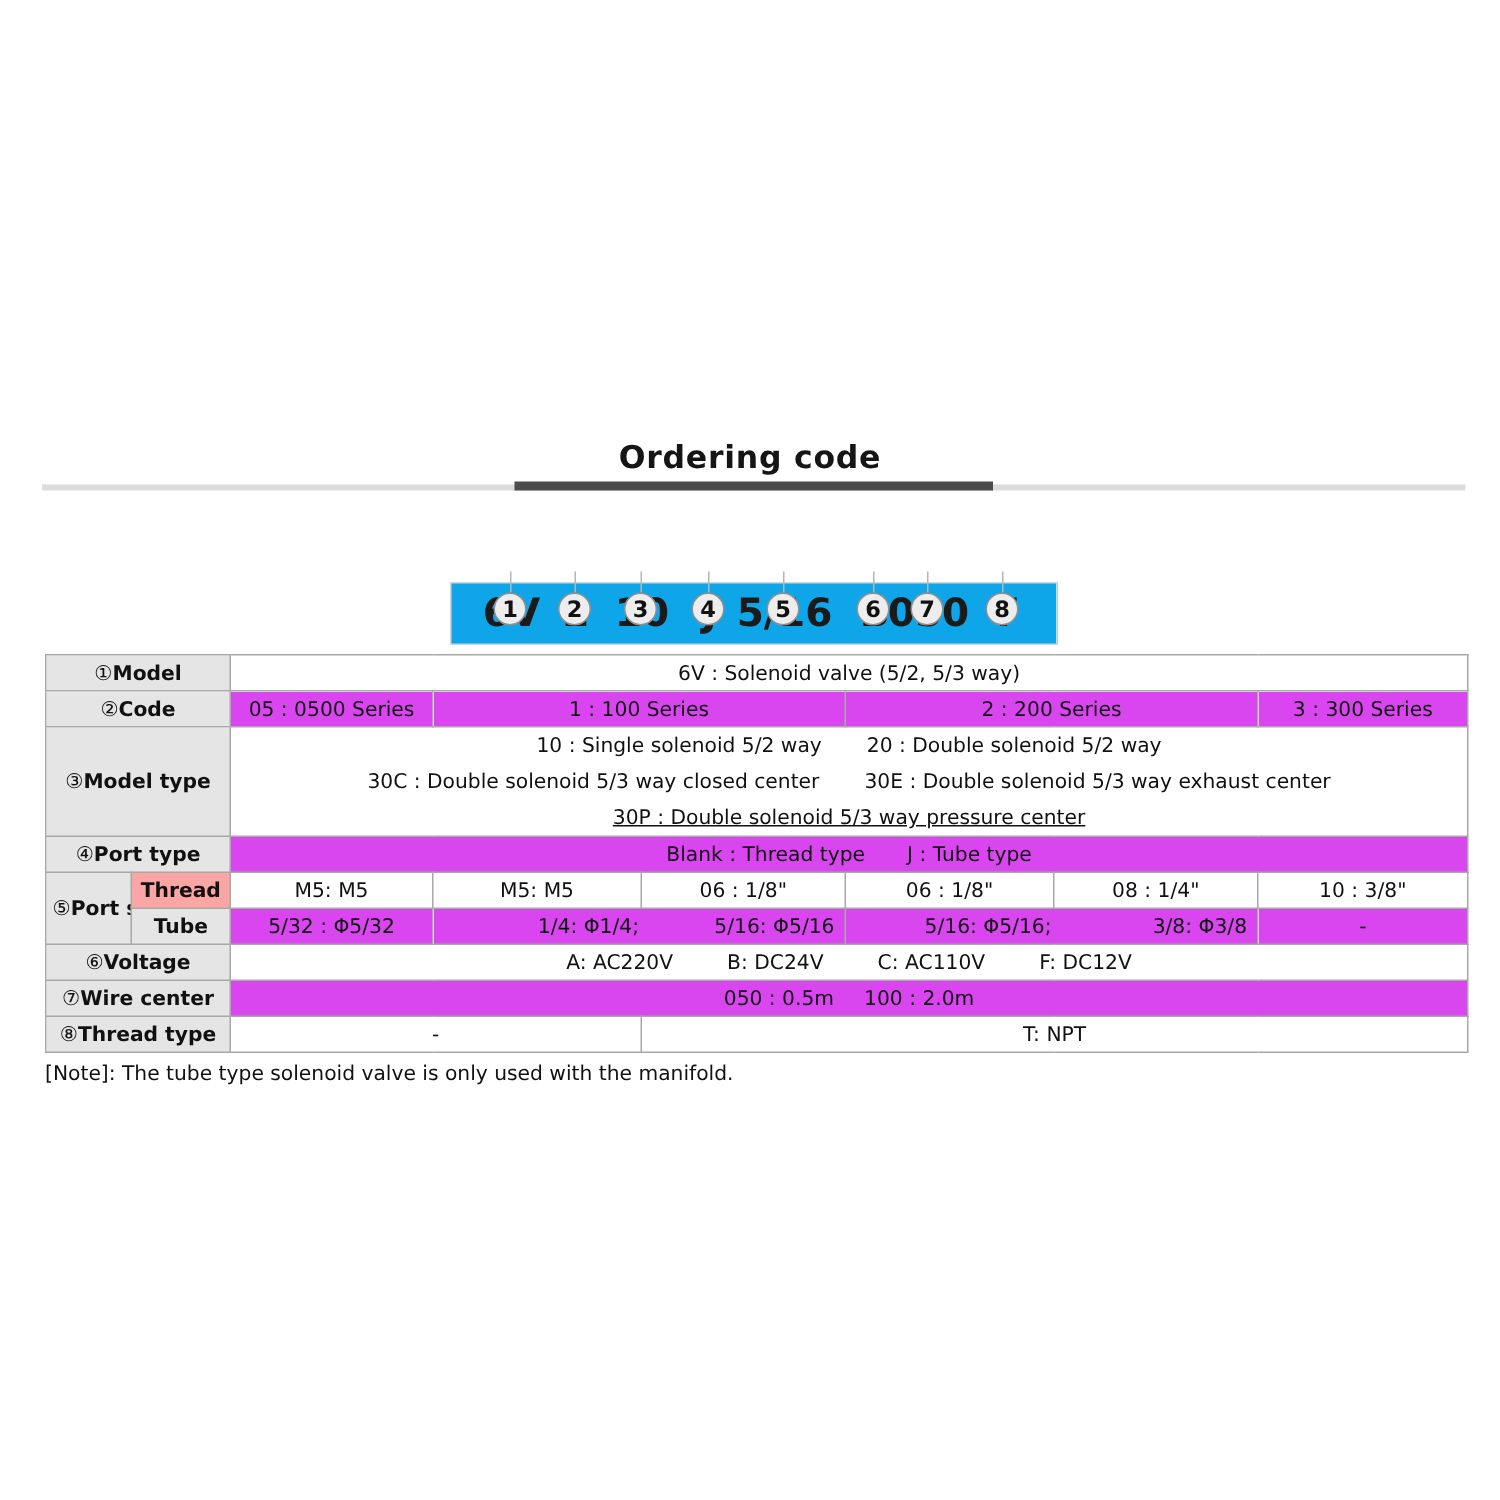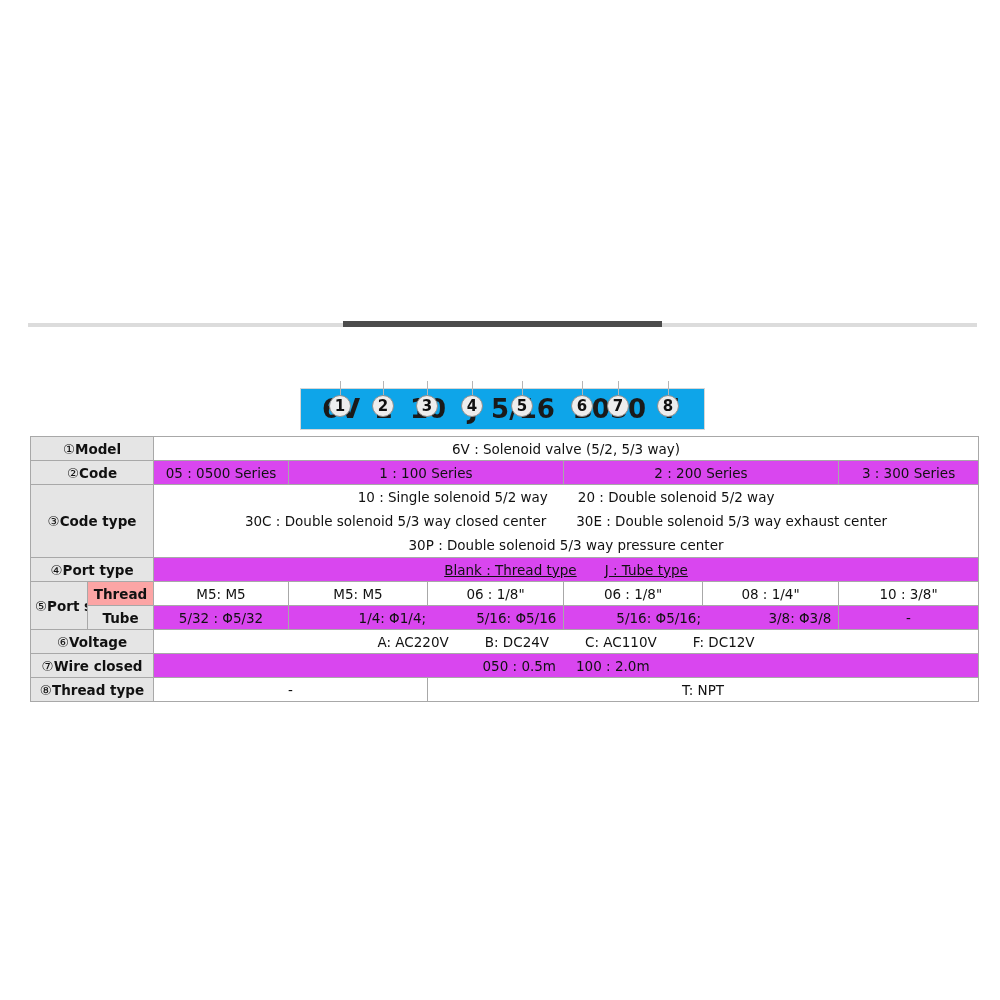--- a/index.html
+++ b/index.html
@@ -28,35 +28,36 @@
              table-layout:fixed;font-size:13.5px;}
   table.spec td{border:1px solid #a8a8a8;padding:0 4px;height:23px;text-align:center;
                 overflow:hidden;white-space:nowrap;}
   td.lbl{background:#e5e5e5;text-align:left;padding-left:5px;white-space:normal;}
   td.lbl .num{font-weight:normal;}
   td.lbl .txt{font-weight:bold;}
   td.sub{background:#fca5a5;font-weight:bold;text-align:center;}
   tr.stripe td{background:#d946ef;}
   tr.stripe td.lbl, tr.stripe td.sub{background:#e5e5e5;}
   td.valve{height:73px;white-space:normal;}
-  .vline{line-height:24px;}
+  .vline{line-height:24px;text-decoration:underline;}
   .gap15{display:inline-block;margin:0 15px;}
   .gap18{display:inline-block;margin:0 18px;text-align:right;}
-  .gap14{display:inline-block;margin:0 14px;text-decoration:underline;}
+  .gap14{display:inline-block;margin:0 14px;}
   .gap10{display:inline-block;margin:0 10px;}
   td.split{padding:0;}
   td.split .half{display:inline-block;width:49%;text-align:right;}
 
   .note{position:absolute;top:708px;left:30px;font-size:13.5px;color:#111;}
 </style>
 </head>
 <body>
 
 <div class="page">
 
+  <div class="title">Ordering code</div>
   <div class="bar-light"></div>
   <div class="bar-dark"></div>
 
   <div class="code-box">
     <span class="code-item" style="left:40px">6V</span>
     <span class="code-item" style="left:83px">2</span>
     <span class="code-item" style="left:127px">10</span>
     <span class="code-item" style="left:172px">J</span>
     <span class="code-item" style="left:222px">5/16</span>
     <span class="code-item" style="left:282px">B</span>
@@ -102,21 +103,21 @@
 
     <tr class="stripe">
       <td class="lbl" colspan="2"><span class="num">②</span><span class="txt">Code</span></td>
       <td>05 : 0500 Series</td>
       <td colspan="2">1 : 100 Series</td>
       <td colspan="2">2 : 200 Series</td>
       <td>3 : 300 Series</td>
     </tr>
 
     <tr>
-      <td class="lbl" colspan="2"><span class="num">③</span><span class="txt">Code type</span></td>
+      <td class="lbl" colspan="2"><span class="num">③</span><span class="txt">Model type</span></td>
       <td class="valve" colspan="6">
         <div class="vline"><span class="gap15">10 : Single solenoid 5/2 way</span><span class="gap15">20 : Double solenoid 5/2 way</span></div>
         <div class="vline"><span class="gap15">30C : Double solenoid 5/3 way closed center</span><span class="gap15">30E : Double solenoid 5/3 way exhaust center</span></div>
         <div class="vline"><span>30P : Double solenoid 5/3 way pressure center</span></div>
       </td>
     </tr>
 
     <tr class="stripe">
       <td class="lbl" colspan="2"><span class="num">④</span><span class="txt">Port type</span></td>
       <td colspan="6">
@@ -144,28 +145,29 @@
     </tr>
 
     <tr>
       <td class="lbl" colspan="2"><span class="num">⑥</span><span class="txt">Voltage</span></td>
       <td colspan="6">
         <span class="gap18">A: AC220V</span><span class="gap18">B: DC24V</span><span class="gap18">C: AC110V</span><span class="gap18">F: DC12V</span>
       </td>
     </tr>
 
     <tr class="stripe">
-      <td class="lbl" colspan="2"><span class="num">⑦</span><span class="txt">Wire closed</span></td>
+      <td class="lbl" colspan="2"><span class="num">⑦</span><span class="txt">Wire center</span></td>
       <td colspan="6">
         <span class="gap10">050 : 0.5m</span><span class="gap10">100 : 2.0m</span>
       </td>
     </tr>
 
     <tr>
       <td class="lbl" colspan="2"><span class="num">⑧</span><span class="txt">Thread type</span></td>
       <td colspan="2">-</td>
       <td colspan="4">T: NPT</td>
     </tr>
   </tbody>
     </table>
 
+  <div class="note">[Note]: The tube type solenoid valve is only used with the manifold.</div>
 
 </div>
 
 </body></html>

